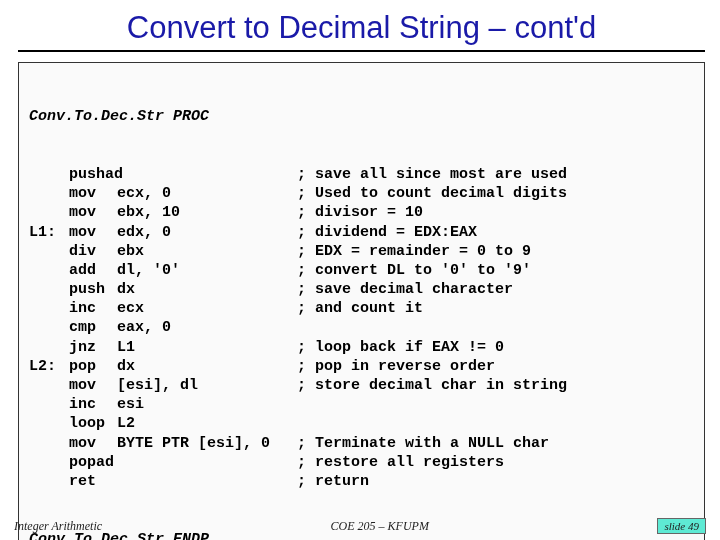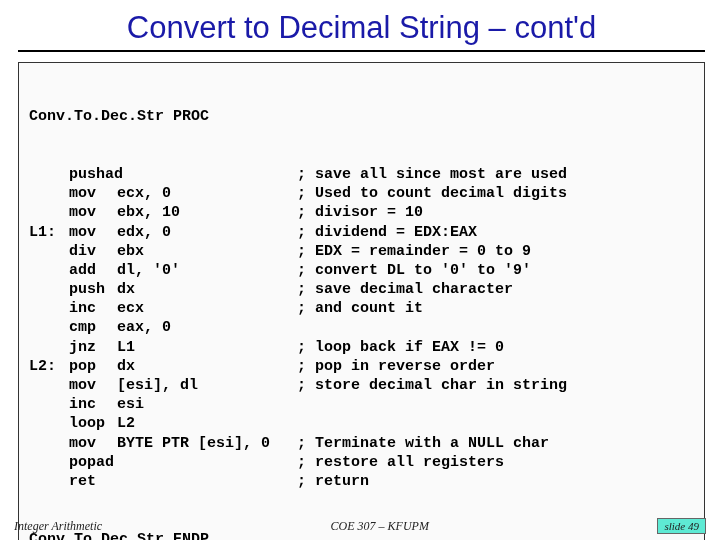--- a/index.html
+++ b/index.html
@@ -35,21 +35,21 @@
     font-size: 15px;
     line-height: 1.28;
     color: #000;
     white-space: pre;
   }
   .line { display: flex; }
   .lbl { display: inline-block; width: 40px; font-weight: bold; }
   .op  { display: inline-block; width: 48px; font-weight: bold; }
   .arg { display: inline-block; width: 180px; font-weight: bold; white-space: pre; }
   .cmt { display: inline-block; font-weight: bold; white-space: pre; }
-  .proc { font-weight: bold; }
+  .proc { font-weight: bold; font-style: italic; }
   .footer {
     position: absolute;
     left: 0; right: 0;
     bottom: 6px;
     display: flex;
     justify-content: space-between;
     align-items: center;
     padding: 0 14px;
     font-family: 'Times New Roman', serif;
     font-style: italic;
@@ -71,16 +71,16 @@
   <div class="title">Convert to Decimal String – cont'd</div>
 
   <div class="codebox">
     <div class="proc">Conv.To.Dec.Str PROC</div>
     <div id="code-lines"><div class="line"><span class="lbl"></span><span class="op">pushad</span><span class="arg"></span><span class="cmt">; save all since most are used</span></div><div class="line"><span class="lbl"></span><span class="op">mov</span><span class="arg">ecx, 0</span><span class="cmt">; Used to count decimal digits</span></div><div class="line"><span class="lbl"></span><span class="op">mov</span><span class="arg">ebx, 10</span><span class="cmt">; divisor = 10</span></div><div class="line"><span class="lbl">L1:</span><span class="op">mov</span><span class="arg">edx, 0</span><span class="cmt">; dividend = EDX:EAX</span></div><div class="line"><span class="lbl"></span><span class="op">div</span><span class="arg">ebx</span><span class="cmt">; EDX = remainder = 0 to 9</span></div><div class="line"><span class="lbl"></span><span class="op">add</span><span class="arg">dl, '0'</span><span class="cmt">; convert DL to '0' to '9'</span></div><div class="line"><span class="lbl"></span><span class="op">push</span><span class="arg">dx</span><span class="cmt">; save decimal character</span></div><div class="line"><span class="lbl"></span><span class="op">inc</span><span class="arg">ecx</span><span class="cmt">; and count it</span></div><div class="line"><span class="lbl"></span><span class="op">cmp</span><span class="arg">eax, 0</span><span class="cmt"></span></div><div class="line"><span class="lbl"></span><span class="op">jnz</span><span class="arg">L1</span><span class="cmt">; loop back if EAX != 0</span></div><div class="line"><span class="lbl">L2:</span><span class="op">pop</span><span class="arg">dx</span><span class="cmt">; pop in reverse order</span></div><div class="line"><span class="lbl"></span><span class="op">mov</span><span class="arg">[esi], dl</span><span class="cmt">; store decimal char in string</span></div><div class="line"><span class="lbl"></span><span class="op">inc</span><span class="arg">esi</span><span class="cmt"></span></div><div class="line"><span class="lbl"></span><span class="op">loop</span><span class="arg">L2</span><span class="cmt"></span></div><div class="line"><span class="lbl"></span><span class="op">mov</span><span class="arg">BYTE PTR [esi], 0</span><span class="cmt">; Terminate with a NULL char</span></div><div class="line"><span class="lbl"></span><span class="op">popad</span><span class="arg"></span><span class="cmt">; restore all registers</span></div><div class="line"><span class="lbl"></span><span class="op">ret</span><span class="arg"></span><span class="cmt">; return</span></div></div>
     <div class="proc">Conv.To.Dec.Str ENDP</div>
   </div>
 
   <div class="footer">
     <div>Integer Arithmetic</div>
-    <div>COE 307 – KFUPM</div>
+    <div>COE 205 – KFUPM</div>
     <div class="right">slide 49</div>
   </div>
 </div>
 
 </body></html>

